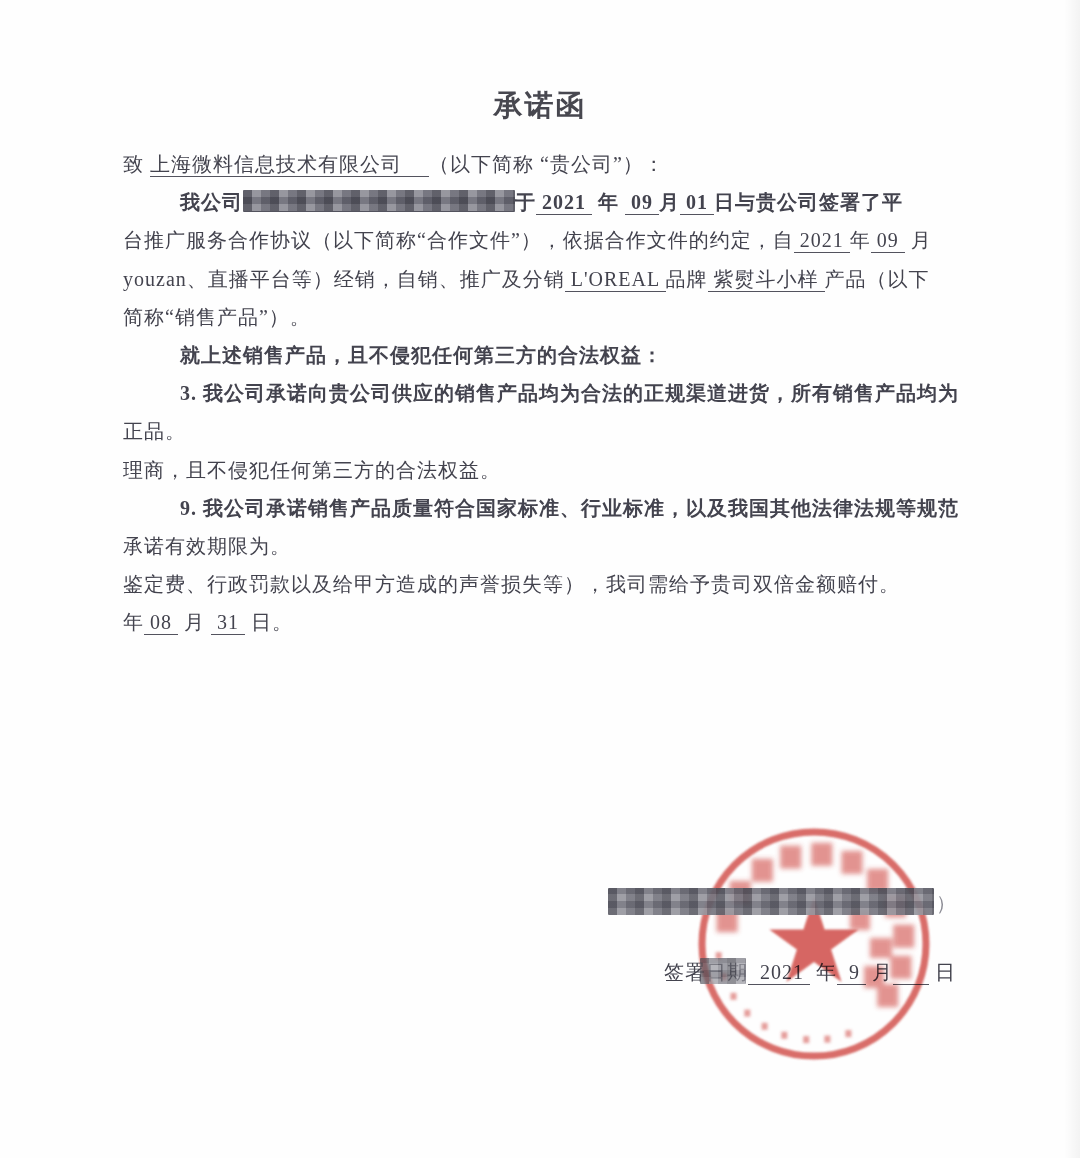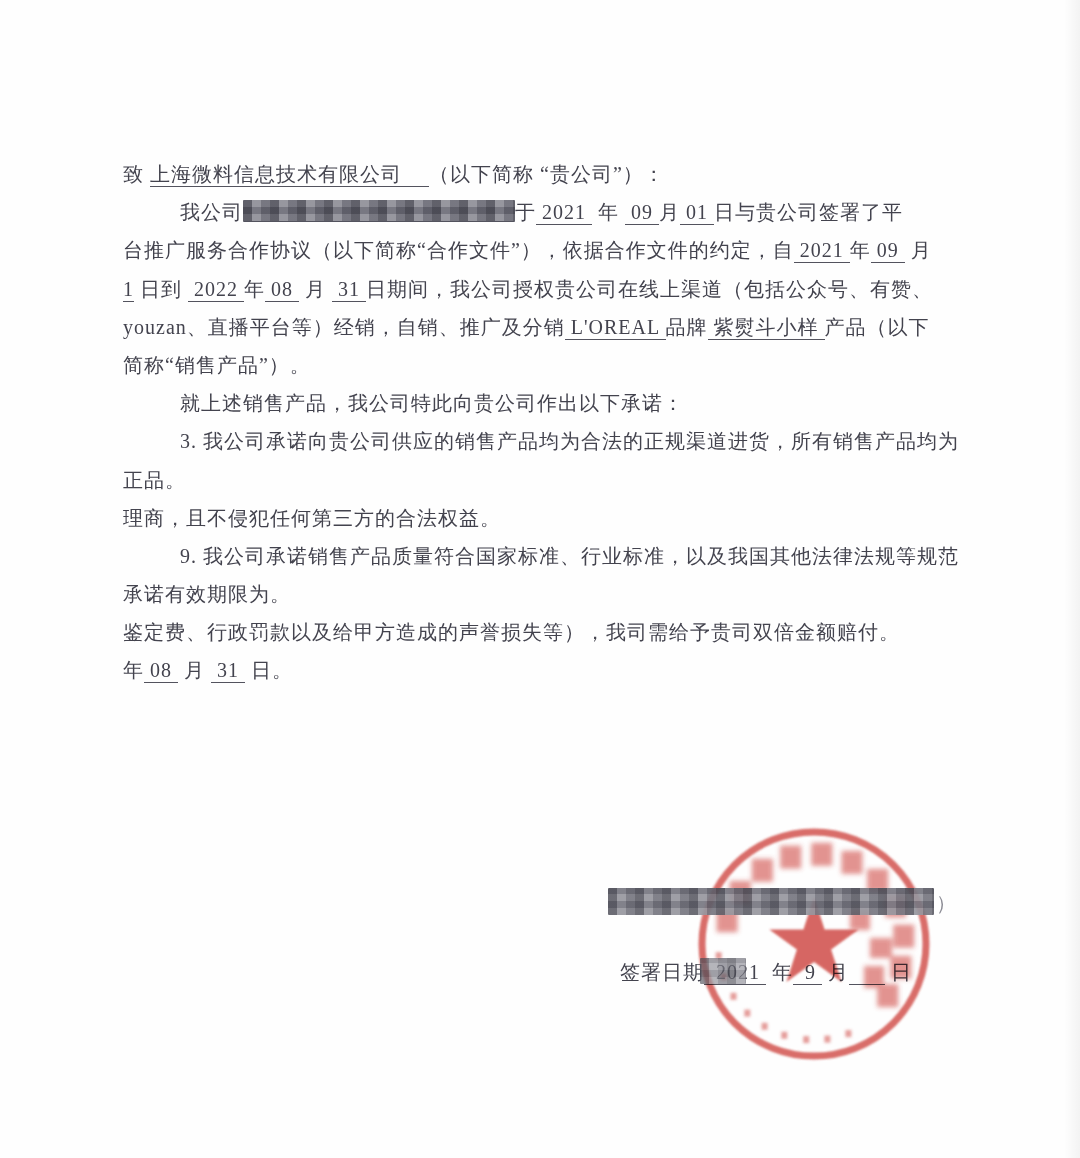--- a/index.html
+++ b/index.html
@@ -23,27 +23,27 @@
     pointer-events:none;
   }
   .title{
     position:absolute;left:0;top:86px;width:1080px;
     text-align:center;
     font-size:29px;font-weight:bold;letter-spacing:2px;
     color:#47474f;
   }
   .body-lines{
     position:absolute;left:123px;top:145px;width:830px;
-    font-size:20px;letter-spacing:1px;margin-top:10px;
+    font-size:20px;letter-spacing:1px;
   }
   .line{
     height:38.2px;line-height:38.2px;
     white-space:pre;
   }
-  .line.indent{padding-left:57px;}
+  .line.indent{padding-left:57px;font-weight:bold;}
   .line.gap{margin-top:28px;}
   .seg{color:var(--ink);}
   .u{
     border-bottom:1.5px solid var(--ul);
     padding-bottom:1px;
   }
   .mosaic{
     display:inline-block;
     height:21px;
     vertical-align:-3px;
@@ -57,47 +57,47 @@
   .mosaic.u{height:22px;}
   .mosaic.block{
     position:absolute;display:block;
     z-index:3;opacity:.92;
   }
   .paren-tail{
     position:absolute;left:936px;top:890px;
     font-size:20px;color:#8d8d96;z-index:3;
   }
   .sig-date{
-    position:absolute;left:620px;top:955px;
+    position:absolute;left:664px;top:955px;
     font-size:20px;letter-spacing:1px;
     white-space:pre;z-index:1;
     height:34px;line-height:34px;
   }
   .stamp{
     position:absolute;left:688px;top:818px;
     width:252px;height:252px;
     z-index:2;
     mix-blend-mode:multiply;
     opacity:.92;
   }
 </style>
 </head>
 <body>
 
 <div class="page">
 
+  <div class="title">承诺函</div>
 
   <div class="body-lines" id="body-lines">
       <div class="line"><span class="seg">致 </span><span class="seg u">上海微料信息技术有限公司　 </span><span class="seg">（以下简称 “贵公司”）：</span></div>
       <div class="line indent"><span class="seg">我公司</span><span class="mosaic u" style="width: 272px;"></span><span class="seg">于</span><span class="seg u"> 2021 </span><span class="seg"> 年 </span><span class="seg u"> 09 </span><span class="seg">月</span><span class="seg u"> 01 </span><span class="seg">日与贵公司签署了平</span></div>
       <div class="line"><span class="seg">台推广服务合作协议（以下简称“合作文件”），依据合作文件的约定，自</span><span class="seg u"> 2021 </span><span class="seg">年</span><span class="seg u"> 09 </span><span class="seg"> 月</span></div>
-      <div class="line"><span class="seg u">1</span><span class="seg"> 日到 </span><span class="seg u"> 2022 </span><span class="seg">年</span><span class="seg u"> 08 </span><span class="seg"> 月 </span><span class="seg u"> 31 </span><span class="seg">日期间，我公司授权贵公司在线上渠道（包括公众号、有赞、</span></div>
       <div class="line"><span class="seg">youzan、直播平台等）经销，自销、推广及分销</span><span class="seg u"> L'OREAL </span><span class="seg">品牌</span><span class="seg u"> 紫熨斗小样 </span><span class="seg">产品（以下</span></div>
       <div class="line"><span class="seg">简称“销售产品”）。</span></div>
-      <div class="line indent"><span class="seg">就上述销售产品，我公司特此向贵公司作出以下承诺：</span></div>
+      <div class="line indent"><span class="seg">就上述销售产品，且不侵犯任何第三方的合法权益：</span></div>
       <div class="line indent"><span class="seg">3. 我公司承诺向贵公司供应的销售产品均为合法的正规渠道进货，所有销售产品均为</span></div>
       <div class="line"><span class="seg">正品。</span></div>
       <div class="line"><span class="seg">理商，且不侵犯任何第三方的合法权益。</span></div>
       <div class="line indent"><span class="seg">9. 我公司承诺销售产品质量符合国家标准、行业标准，以及我国其他法律法规等规范</span></div>
       <div class="line"><span class="seg">承诺有效期限为。</span></div>
       <div class="line"><span class="seg">鉴定费、行政罚款以及给甲方造成的声誉损失等），我司需给予贵司双倍金额赔付。</span></div>
       <div class="line"><span class="seg">年</span><span class="seg u"> 08 </span><span class="seg"> 月 </span><span class="seg u"> 31 </span><span class="seg"> 日。</span></div>
     </div>
 
   <div class="mosaic block" id="sig-redact" style="left: 608px; top: 888px; width: 326px; height: 27px;"></div>

